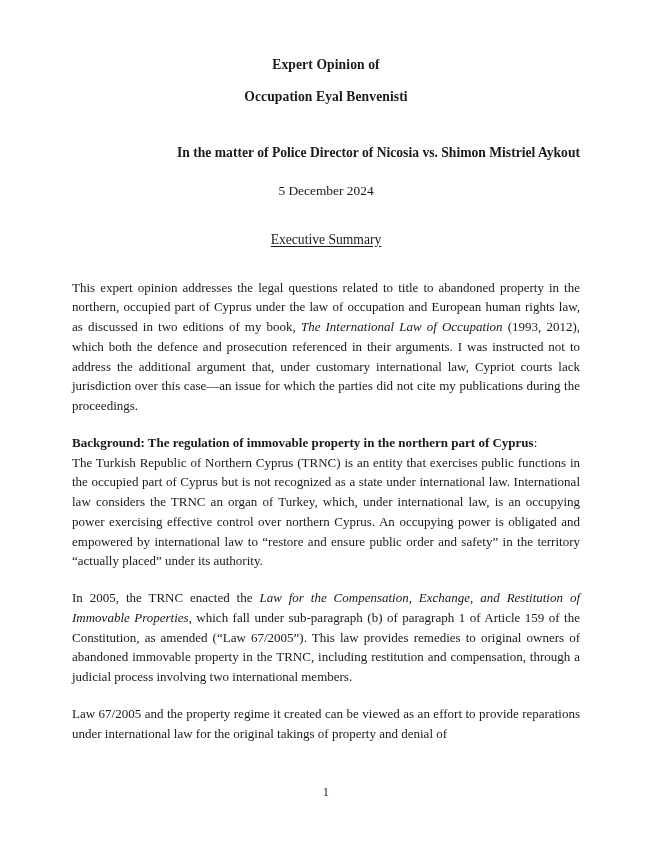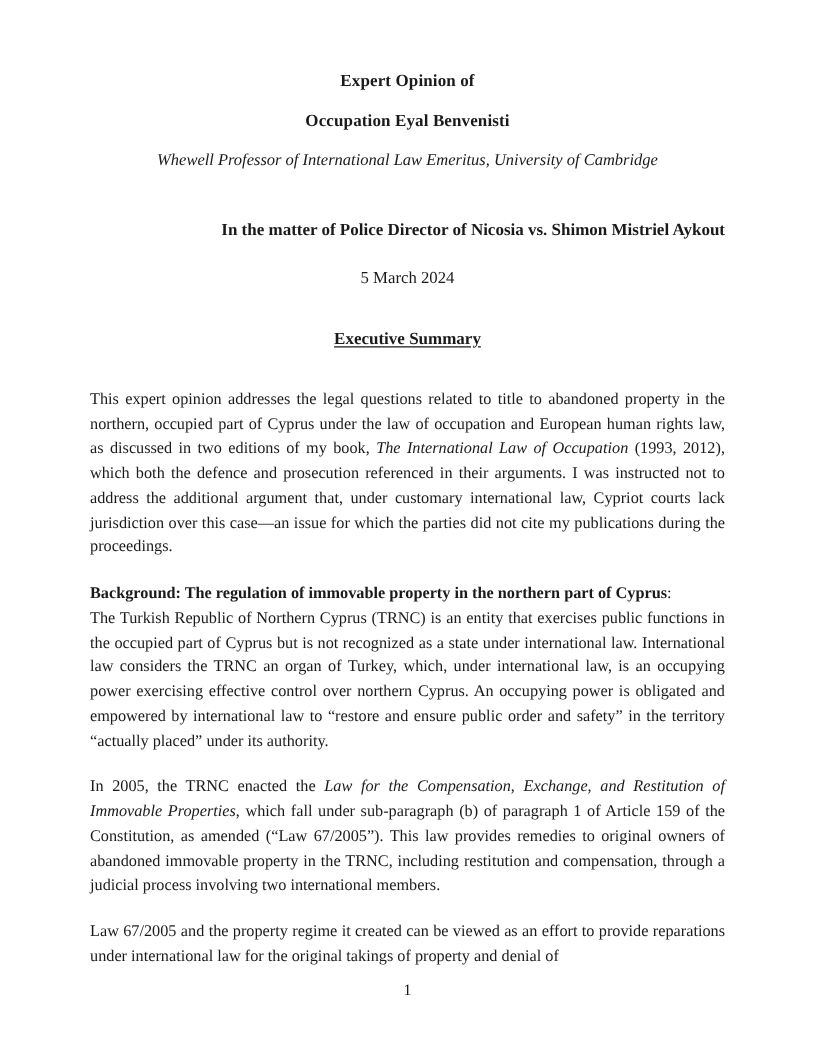--- a/index.html
+++ b/index.html
@@ -49,21 +49,21 @@
     margin: 42px 0 0 0;
   }
   .doc-date {
     text-align: center;
     font-size: 13.4px;
     line-height: 1.0;
     margin: 22px 0 0 0;
   }
   .section-heading {
     text-align: center;
-    font-weight: bold;
+    font-weight: normal;
     font-size: 13.6px;
     margin: 34px 0 0 0;
   }
   .section-heading .u {
     text-decoration: underline;
     text-underline-offset: 2px;
   }
   .body-block {
     margin-top: 30px;
   }
@@ -95,26 +95,25 @@
   }
 </style>
 </head>
 <body>
 
 <div class="page">
 
   <div class="title-block">
     <div class="doc-title-line">Expert Opinion of</div>
     <div class="doc-title-line">Occupation Eyal Benvenisti</div>
-    <div class="doc-subtitle">Whewell Professor of International Law Emeritus, University of Cambridge</div>
   </div>
 
   <div class="case-title">In the matter of Police Director of Nicosia vs. Shimon Mistriel Aykout</div>
 
-  <div class="doc-date">5 March 2024</div>
+  <div class="doc-date">5 December 2024</div>
 
   <div class="section-heading">
     <span class="u">Executive Summary</span>
   </div>
 
   <div class="body-block">
 
     <p class="para">
       <span>This expert opinion addresses the legal questions related to title to abandoned property in the northern, occupied part of Cyprus under the law of occupation and European human rights law, as discussed in two editions of my book, </span><span class="it">The International Law of Occupation</span><span> (1993, 2012), which both the defence and prosecution referenced in their arguments. I was instructed not to address the additional argument that, under customary international law, Cypriot courts lack jurisdiction over this case—an issue for which the parties did not cite my publications during the proceedings.</span>
     </p>

